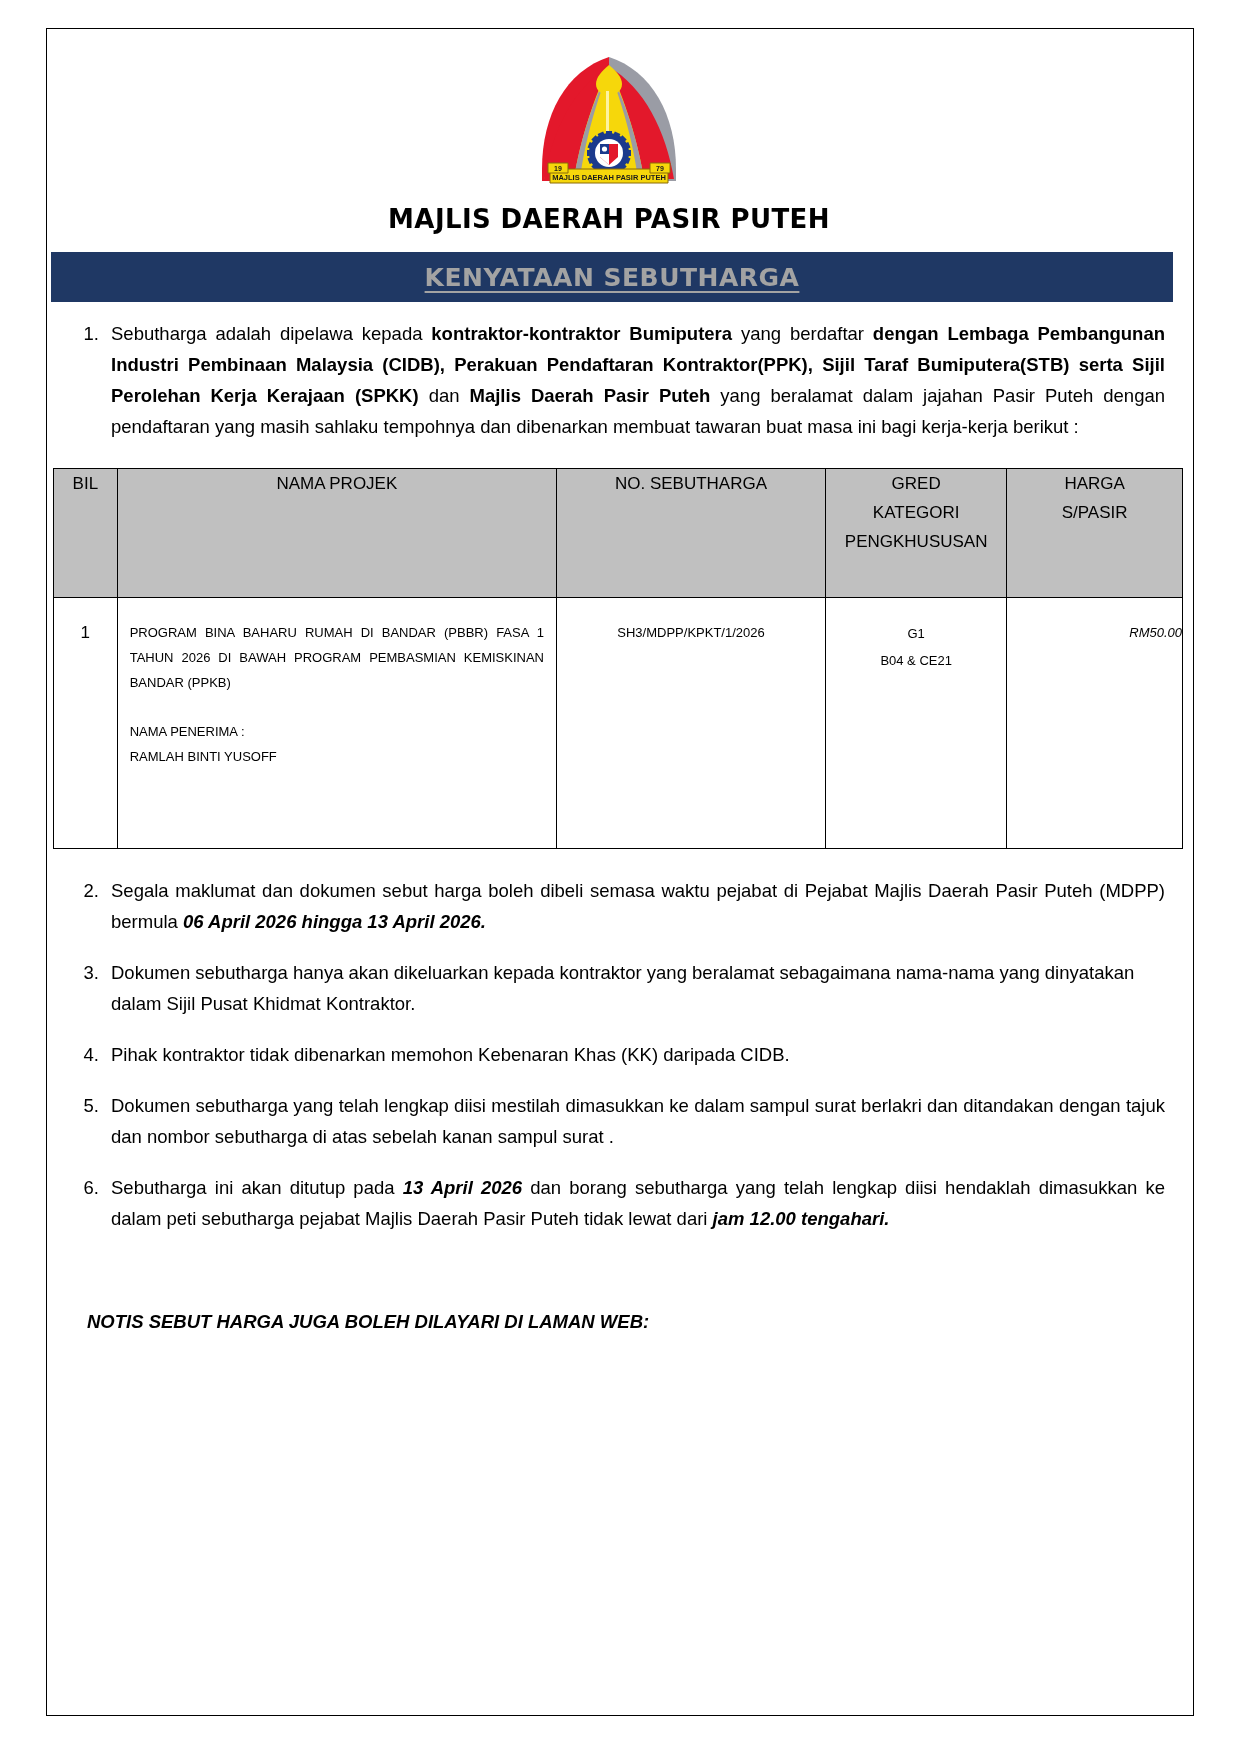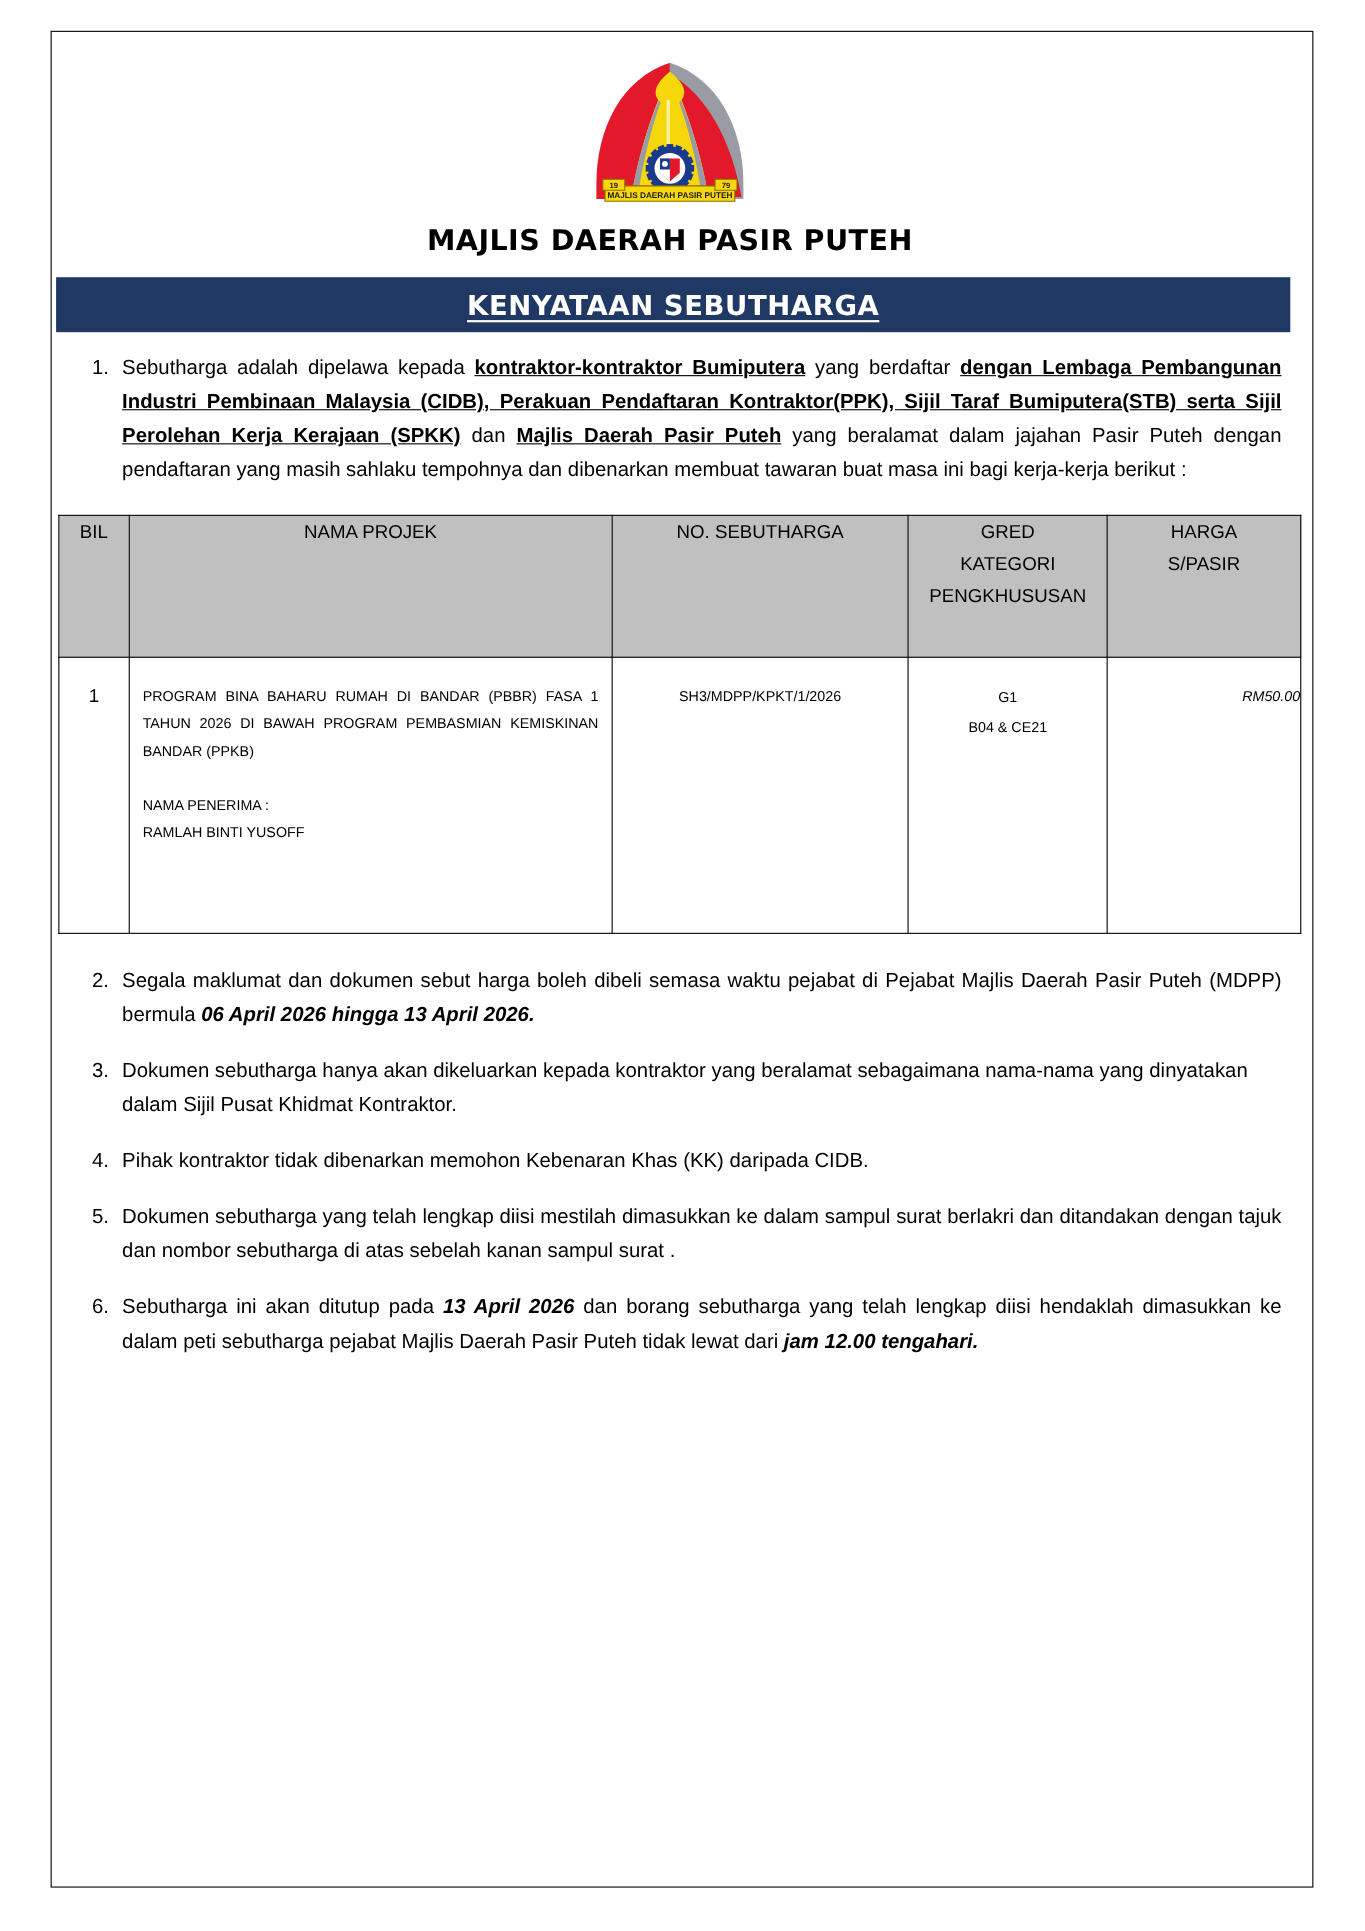--- a/index.html
+++ b/index.html
@@ -69,21 +69,21 @@
     margin-top: 18px;
     margin-left: 16px;
     margin-right: 10px;
     background: #1f3864;
     height: 50px;
     display: flex;
     align-items: center;
     justify-content: center;
   }
   .banner-text {
-    color: #ffffff;
+    color: #a3a3a3;
     font-family: "DejaVu Sans", sans-serif;
     font-weight: bold;
     font-size: 25px;
     letter-spacing: 0.5px;
     text-decoration: underline;
     text-underline-offset: 5px;
   }
 
   
   .body-block {
@@ -107,21 +107,21 @@
     box-sizing: border-box;
   }
   .clause-body {
     flex: 1 1 auto;
     font-size: 18.5px;
     line-height: 31px;
     text-align: justify;
     font-family: "Liberation Sans", sans-serif;
   }
   .clause-body.nojustify { text-align: left; }
-  .clause-body b { font-weight: bold; text-decoration: underline; }
+  .clause-body b { font-weight: bold; }
   .clause-body i.bi { font-weight: bold; font-style: italic; }
   .gap-md { height: 20px; }
 
   
   .table-wrap {
     padding-left: 18px;
     padding-right: 0;
     margin-top: 26px;
   }
   table.quote {
@@ -342,16 +342,17 @@
       </div>
       <div class="gap-md"></div>
 
       <div class="clause">
         <div class="clause-num">6.</div>
         <div class="clause-body"><span>Sebutharga ini akan ditutup pada </span><i class="bi">13 April 2026</i><span> dan borang sebutharga yang telah lengkap diisi hendaklah dimasukkan ke dalam peti sebutharga pejabat Majlis Daerah Pasir Puteh tidak lewat dari </span><i class="bi">jam 12.00 tengahari.</i></div>
       </div>
     </div>
 
     <div class="footer-note">
+      <div>NOTIS SEBUT HARGA JUGA BOLEH DILAYARI DI LAMAN WEB:</div>
     </div>
 
   </div>
 </div>
 
 </body></html>

